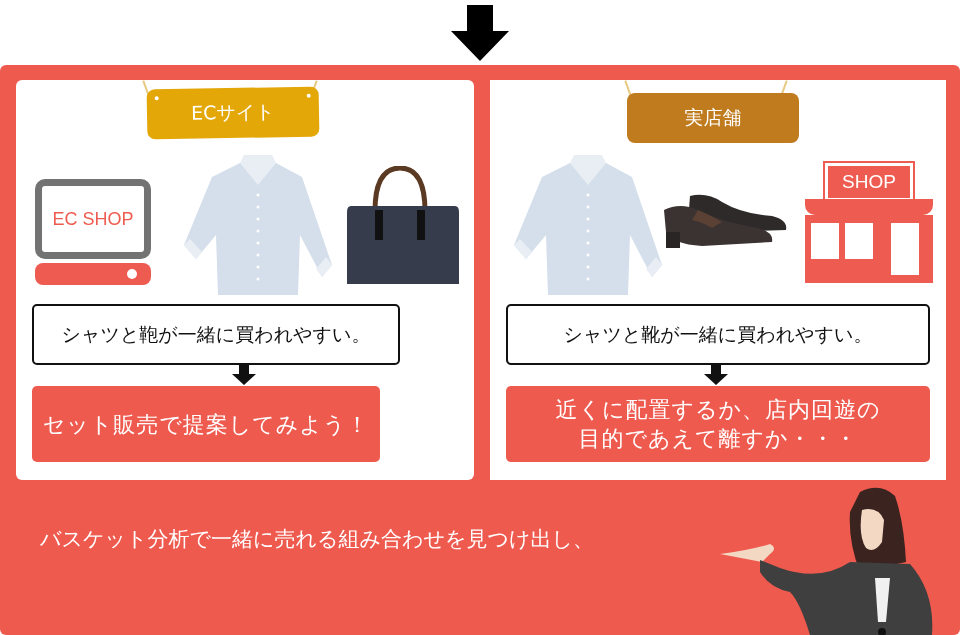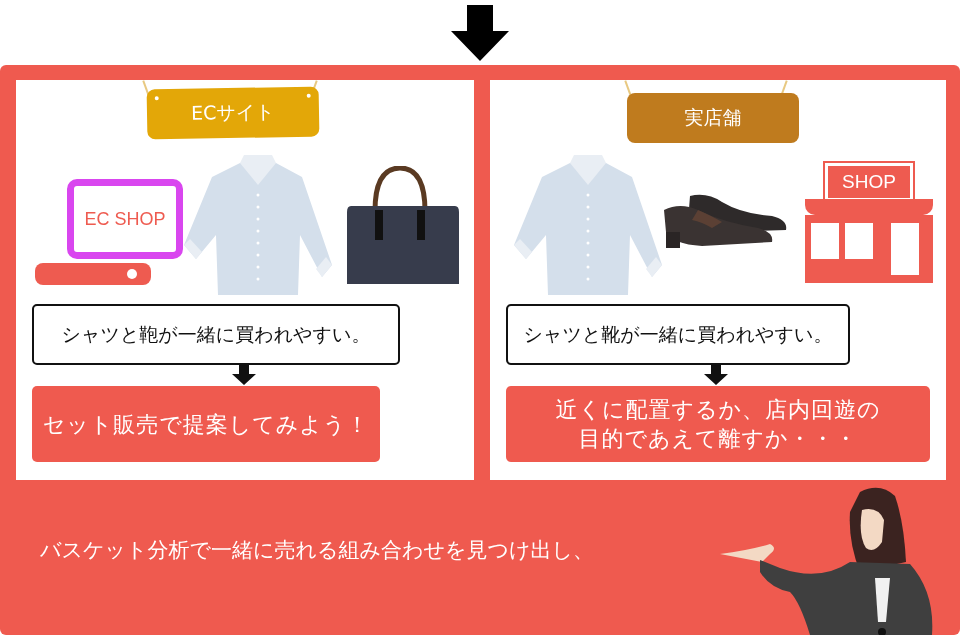--- a/index.html
+++ b/index.html
@@ -1,28 +1,28 @@
 <!DOCTYPE html>
 <html><head>
 <meta charset="utf-8">
 <style>
   * { box-sizing: border-box; margin: 0; padding: 0; }
   body { width: 960px; height: 635px; background: #ffffff; font-family: "DejaVu Sans", sans-serif; position: relative; overflow: hidden; }
   .top-arrow { position: absolute; left: 451px; top: 5px; width: 58px; height: 56px; }
   .frame { position: absolute; left: 0; top: 65px; width: 960px; height: 570px; background: #ef5a4f; border-radius: 6px; }
   .panel { position: absolute; top: 80px; height: 400px; background: #fff; }
-  .panel.left { left: 16px; width: 458px; }
+  .panel.left { left: 16px; width: 458px; border-radius: 6px; }
   .panel.right { left: 490px; width: 456px; padding-left: 12px; }
   .sign { position: absolute; height: 50px; border-radius: 8px; color: #fff; font-size: 19px; display: flex; align-items: center; justify-content: center; }
   .sign .hole { position: absolute; top: 7px; width: 4px; height: 4px; border-radius: 50%; background: #fff; }
   .rope { position: absolute; height: 22px; width: 2px; background: #e8c982; }
   .stmt { position: absolute; top: 224px; height: 61px; border: 2px solid #111; border-radius: 5px; background: #fff; font-size: 19px; color: #111; display: flex; align-items: center; justify-content: center; }
   .mini-arrow { position: absolute; top: 285px; width: 24px; height: 20px; }
   .action { position: absolute; top: 306px; height: 76px; background: #ef5a4f; border-radius: 5px; color: #fff; font-size: 22px; display: flex; align-items: center; justify-content: center; text-align: center; line-height: 29px; letter-spacing: 1px; }
-  .bottom-text { position: absolute; left: 40px; top: 530px; color: #fff; font-size: 21px; line-height: 40px; }
+  .bottom-text { position: absolute; left: 40px; top: 519px; color: #fff; font-size: 21px; line-height: 40px; }
   .illus { position: absolute; }
 </style>
 </head>
 <body>
 
 <svg class="top-arrow" viewBox="0 0 58 56">
   <polygon points="16,0 42,0 42,26 58,26 29,56 0,26 16,26" fill="#000"></polygon>
 </svg>
 
 <div class="frame"></div>
@@ -30,21 +30,21 @@
 <div class="panel left">
   <div class="rope" style="left:130px;top:0;transform:rotate(-20deg);"></div>
   <div class="rope" style="left:296px;top:0;transform:rotate(20deg);"></div>
   <div class="sign" style="left:131px;top:8px;width:172px;background:#e3a708;transform:rotate(-1deg);">
     <span class="hole" style="left:8px;"></span>
     <span class="hole" style="right:8px;"></span>
     <span>ECサイト</span>
   </div>
 
   <div class="illus" style="left:19px;top:99px;width:116px;height:106px;">
-    <div style="position:absolute;left:0;top:0;width:116px;height:80px;border:7px solid #d946ef;border-radius:10px;background:#fff;display:flex;align-items:center;justify-content:center;margin-left:32px;">
+    <div style="position:absolute;left:0;top:0;width:116px;height:80px;border:7px solid #737373;border-radius:10px;background:#fff;display:flex;align-items:center;justify-content:center;">
       <span style="color:#ee5b50;font-size:18px;font-family:'Liberation Sans',sans-serif;">EC SHOP</span>
     </div>
     <div style="position:absolute;left:0;top:84px;width:116px;height:22px;background:#ee5b50;border-radius:8px;">
       <span style="position:absolute;right:14px;top:6px;width:10px;height:10px;border-radius:50%;background:#fff;"></span>
     </div>
   </div>
 
   <svg class="illus" style="left:166px;top:75px;" width="152" height="142" viewBox="0 0 152 142">
     <path d="M58,8 L94,8 L120,22 L150,110 L140,122 L118,80 L116,140 L36,140 L34,80 L14,104 L2,90 L30,22 Z" fill="#d4dfeb"></path>
     <path d="M58,8 L76,30 L94,8 L90,0 L62,0 Z" fill="#e9eef4"></path>
@@ -116,21 +116,21 @@
       <span style="color:#fff;font-weight:normal;font-size:19px;font-family:'Liberation Sans',sans-serif;">SHOP</span>
     </div>
     <div style="position:absolute;left:0;top:36px;width:128px;height:16px;background:#ee5b50;border-radius:0 0 10px 10px;"></div>
     <div style="position:absolute;left:0;top:52px;width:128px;height:68px;background:#ee5b50;">
       <div style="position:absolute;left:6px;top:8px;width:28px;height:36px;background:#fff;"></div>
       <div style="position:absolute;left:40px;top:8px;width:28px;height:36px;background:#fff;"></div>
       <div style="position:absolute;left:86px;top:8px;width:28px;height:52px;background:#fff;"></div>
     </div>
   </div>
 
-  <div class="stmt" style="left:16px;width:344px;">
+  <div class="stmt" style="left:16px;width:424px;">
     <span>シャツと靴が一緒に買われやすい。</span>
   </div>
   <svg class="mini-arrow" style="left:214px;" viewBox="0 0 24 20">
     <polygon points="7,0 17,0 17,9 24,9 12,20 0,9 7,9" fill="#111"></polygon>
   </svg>
   <div class="action" style="left:16px;width:424px;flex-direction:column;">
     <span>近くに配置するか、店内回遊の</span>
     <span>目的であえて離すか・・・</span>
   </div>
 </div>

